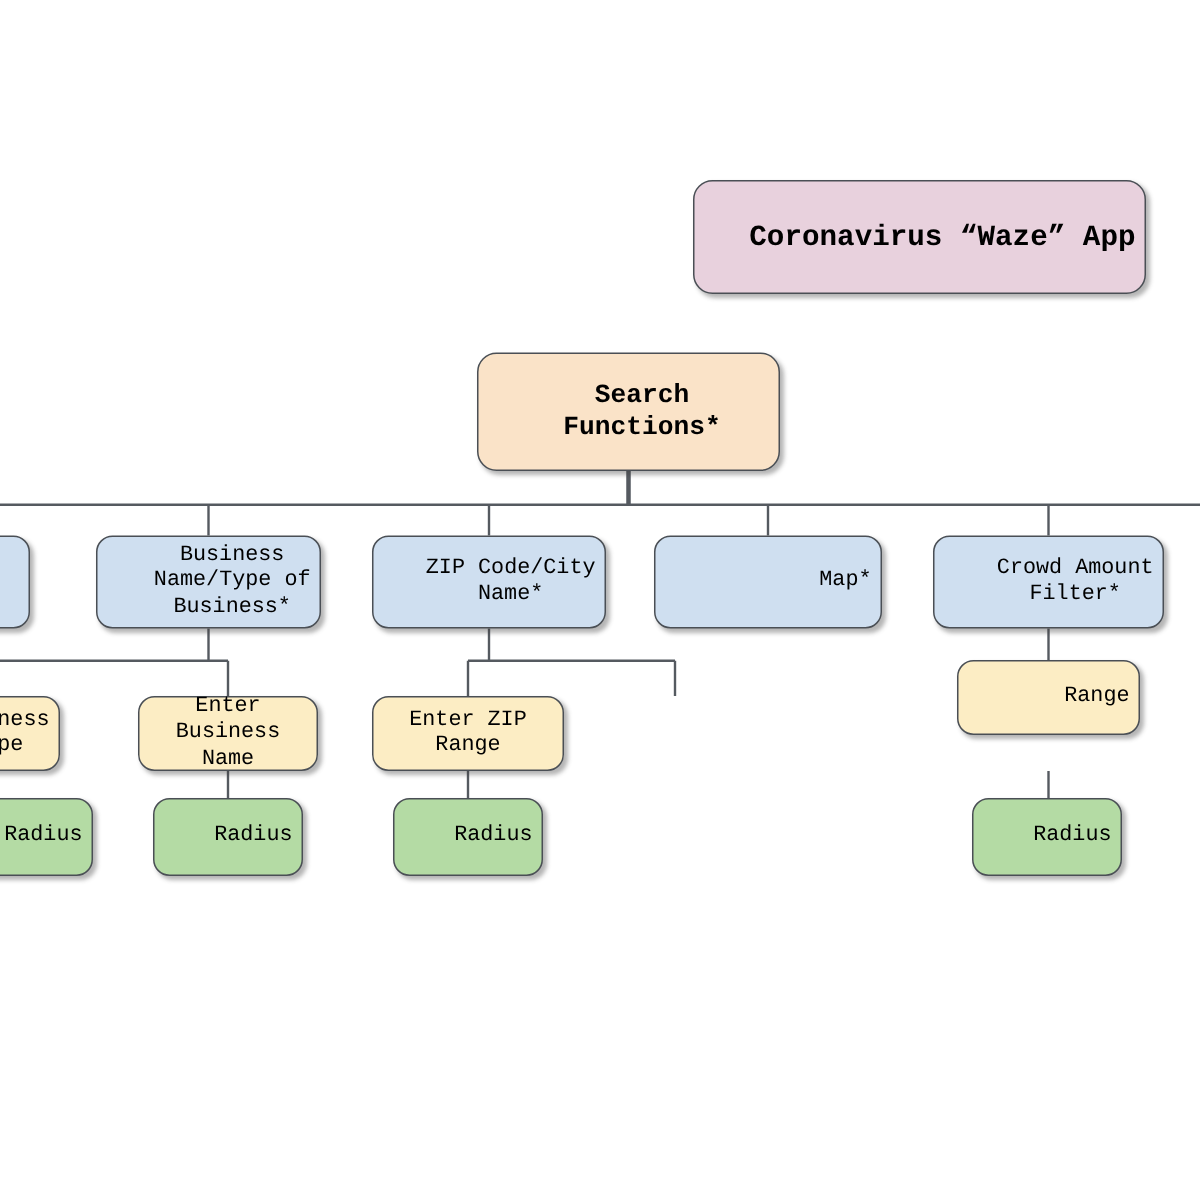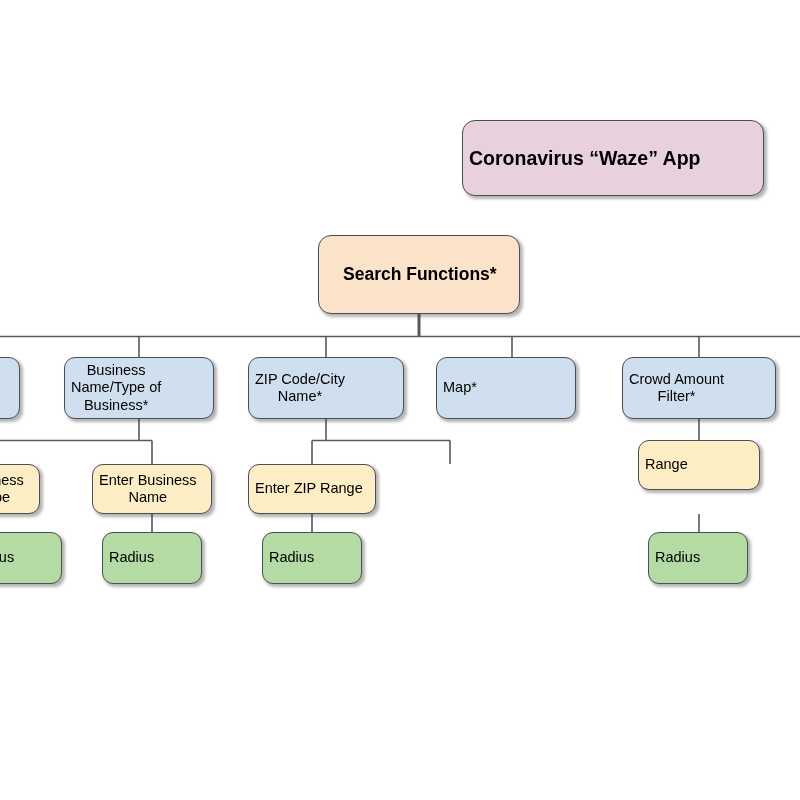--- a/index.html
+++ b/index.html
@@ -26,27 +26,28 @@
     height: 800px;
     pointer-events: none;
   }
   .node {
     position: absolute;
     box-sizing: border-box;
     border: 1.3px solid #4a4f55;
     border-radius: 11px;
     display: flex;
     align-items: center;
-    justify-content: flex-start;
+    justify-content: flex-end;
     text-align: center;
     color: #000000;
     box-shadow: 2.5px 2.5px 3px rgba(60,60,60,0.38);
     line-height: 1.18;
     padding: 2px 6px;
     z-index: 2;
+    font-family: Liberation Mono, monospace;
   }
   .node.root {
     background: #e8d1dd;
     font-size: 19.5px;
     font-weight: bold;
     border-radius: 13px;
   }
   .node.level1 {
     background: #fae3c8;
     font-size: 17.5px;
@@ -127,21 +128,21 @@
     <span class="node-label">ZIP Code/City
 Name*</span>
   </div>
 
   <div class="node level2" style="left:64px; top:357px; width:150px; height:62px;">
     <span class="node-label">Business
 Name/Type of
 Business*</span>
   </div>
 
-  <div class="node level2" style="left:436px; top:357px; width:140px; height:62px;">
+  <div class="node level2" style="left:436px; top:357px; width:152px; height:62px;">
     <span class="node-label">Map*</span>
   </div>
 
   <div class="node level2" style="left:622px; top:357px; width:154px; height:62px;">
     <span class="node-label">Crowd Amount
 Filter*</span>
   </div>
 
   <div class="node level3" style="left:-42px; top:464px; width:82px; height:50px;">
     <span class="node-label">Business

